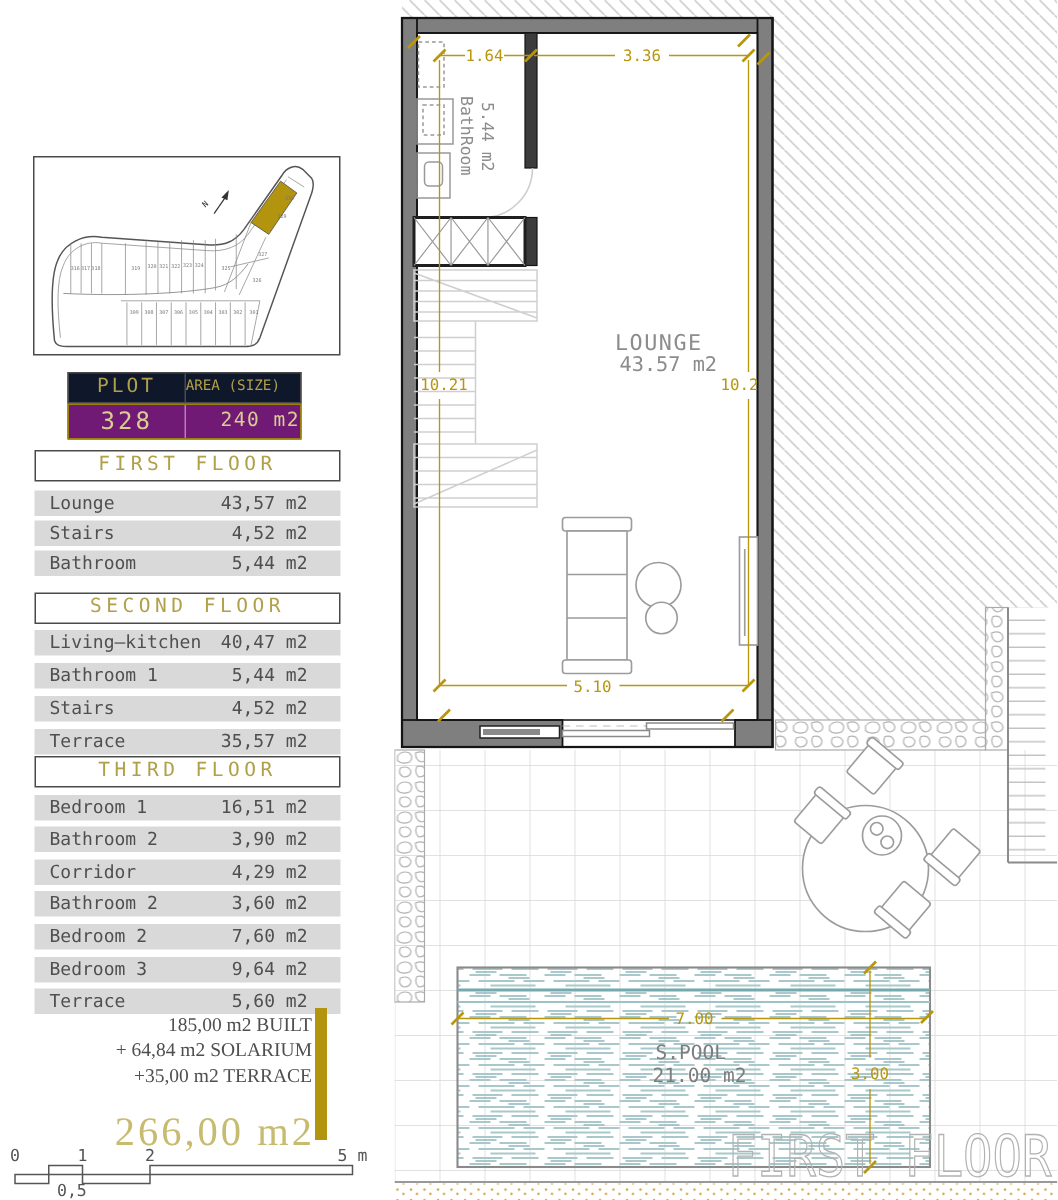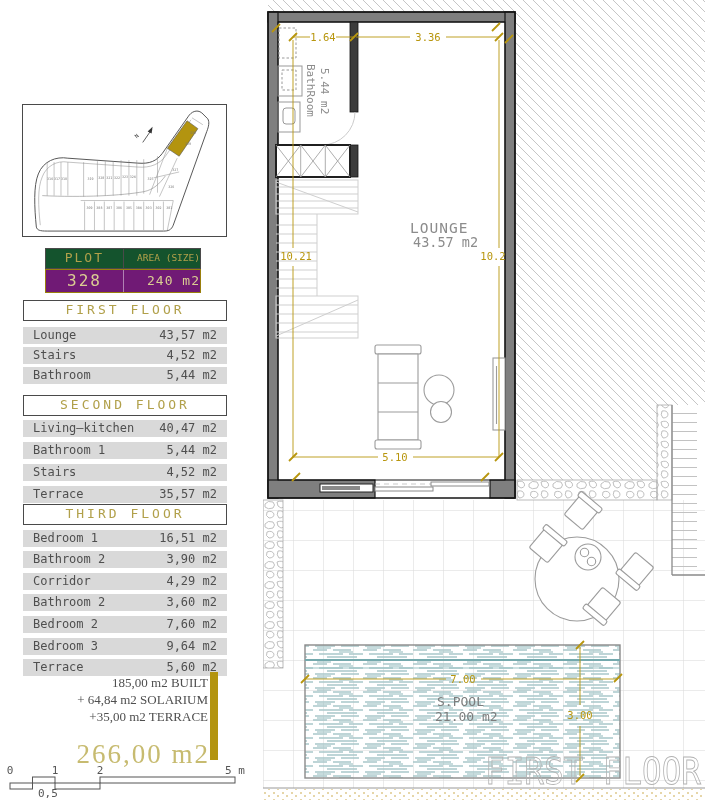--- a/index.html
+++ b/index.html
@@ -8,35 +8,35 @@
     position: relative; width: 705px; height: 800px;
     background: #fff; overflow: hidden;
     font-family: "DejaVu Sans Mono", monospace;
   }
   svg text { font-family: "DejaVu Sans Mono", monospace; }
 
   
   #siteplan { position:absolute; left:22px; top:104px; border:1px solid #4a4a4a; background:#fff; }
 
   #plot-table { position:absolute; left:45px; top:248px; width:156px; }
-  #plot-table .hdr { display:flex; border:1.5px solid #4a4a4a; background:#14532d; height:21px; }
+  #plot-table .hdr { display:flex; border:1.5px solid #4a4a4a; background:#0f172a; height:21px; }
   #plot-table .hdr .c1 { width:78px; border-right:1.5px solid #4a4a4a; font-size:13px; letter-spacing:2px;
       color:#B1A04A; text-align:center; line-height:18px; }
-  #plot-table .hdr .c2 { width:76.5px; font-size:9.5px; color:#B1A04A; text-align:right; line-height:18px; }
+  #plot-table .hdr .c2 { width:76.5px; font-size:9.5px; color:#B1A04A; text-align:left; line-height:18px; }
   #plot-table .val { display:flex; height:24px; background:#701a75; border:1px solid #9a7f0c; }
   #plot-table .val .c1 { width:78px; border-right:1px solid rgba(255,255,255,.45); font-size:16px; letter-spacing:2px;
       color:#DACD92; text-align:center; line-height:22px; }
   #plot-table .val .c2 { width:76px; font-size:13px; letter-spacing:1px; color:#DACD92; text-align:right; line-height:22px; }
 
   .sec-h { position:absolute; left:23px; width:204px; height:21px; border:1.5px solid #4a4a4a; background:#fff;
       color:#B1A04A; font-size:13px; letter-spacing:3px; text-align:center; line-height:18px; }
   .row { position:absolute; left:23px; width:204px; height:16.5px; background:#D9D9D9;
       font-size:12px; color:#4f4f4f; line-height:16.5px; }
   .row .rl { position:absolute; left:10px; }
-  .row .rv { position:absolute; right:10px;text-align:right; }
+  .row .rv { position:absolute; right:22px;text-align:right; }
 
   #summary { position:absolute; left:20px; top:674px; width:190px; text-align:right;font-family:Liberation Serif, serif; }
   #summary .sline { font-size:13px; line-height:17px; color:#4f4f4f; padding-right:2px; }
   #summary .stotal { font-size:27px; letter-spacing:2px; color:#C7BB70; margin-top:14px; }
   #goldbar { position:absolute; left:210px; top:672px; width:8px; height:88px; background:#B3940F; }
 
   #scalebar { position:absolute; left:2px; top:764px; }
 
   
   #plan { position:absolute; left:263px; top:0; }

